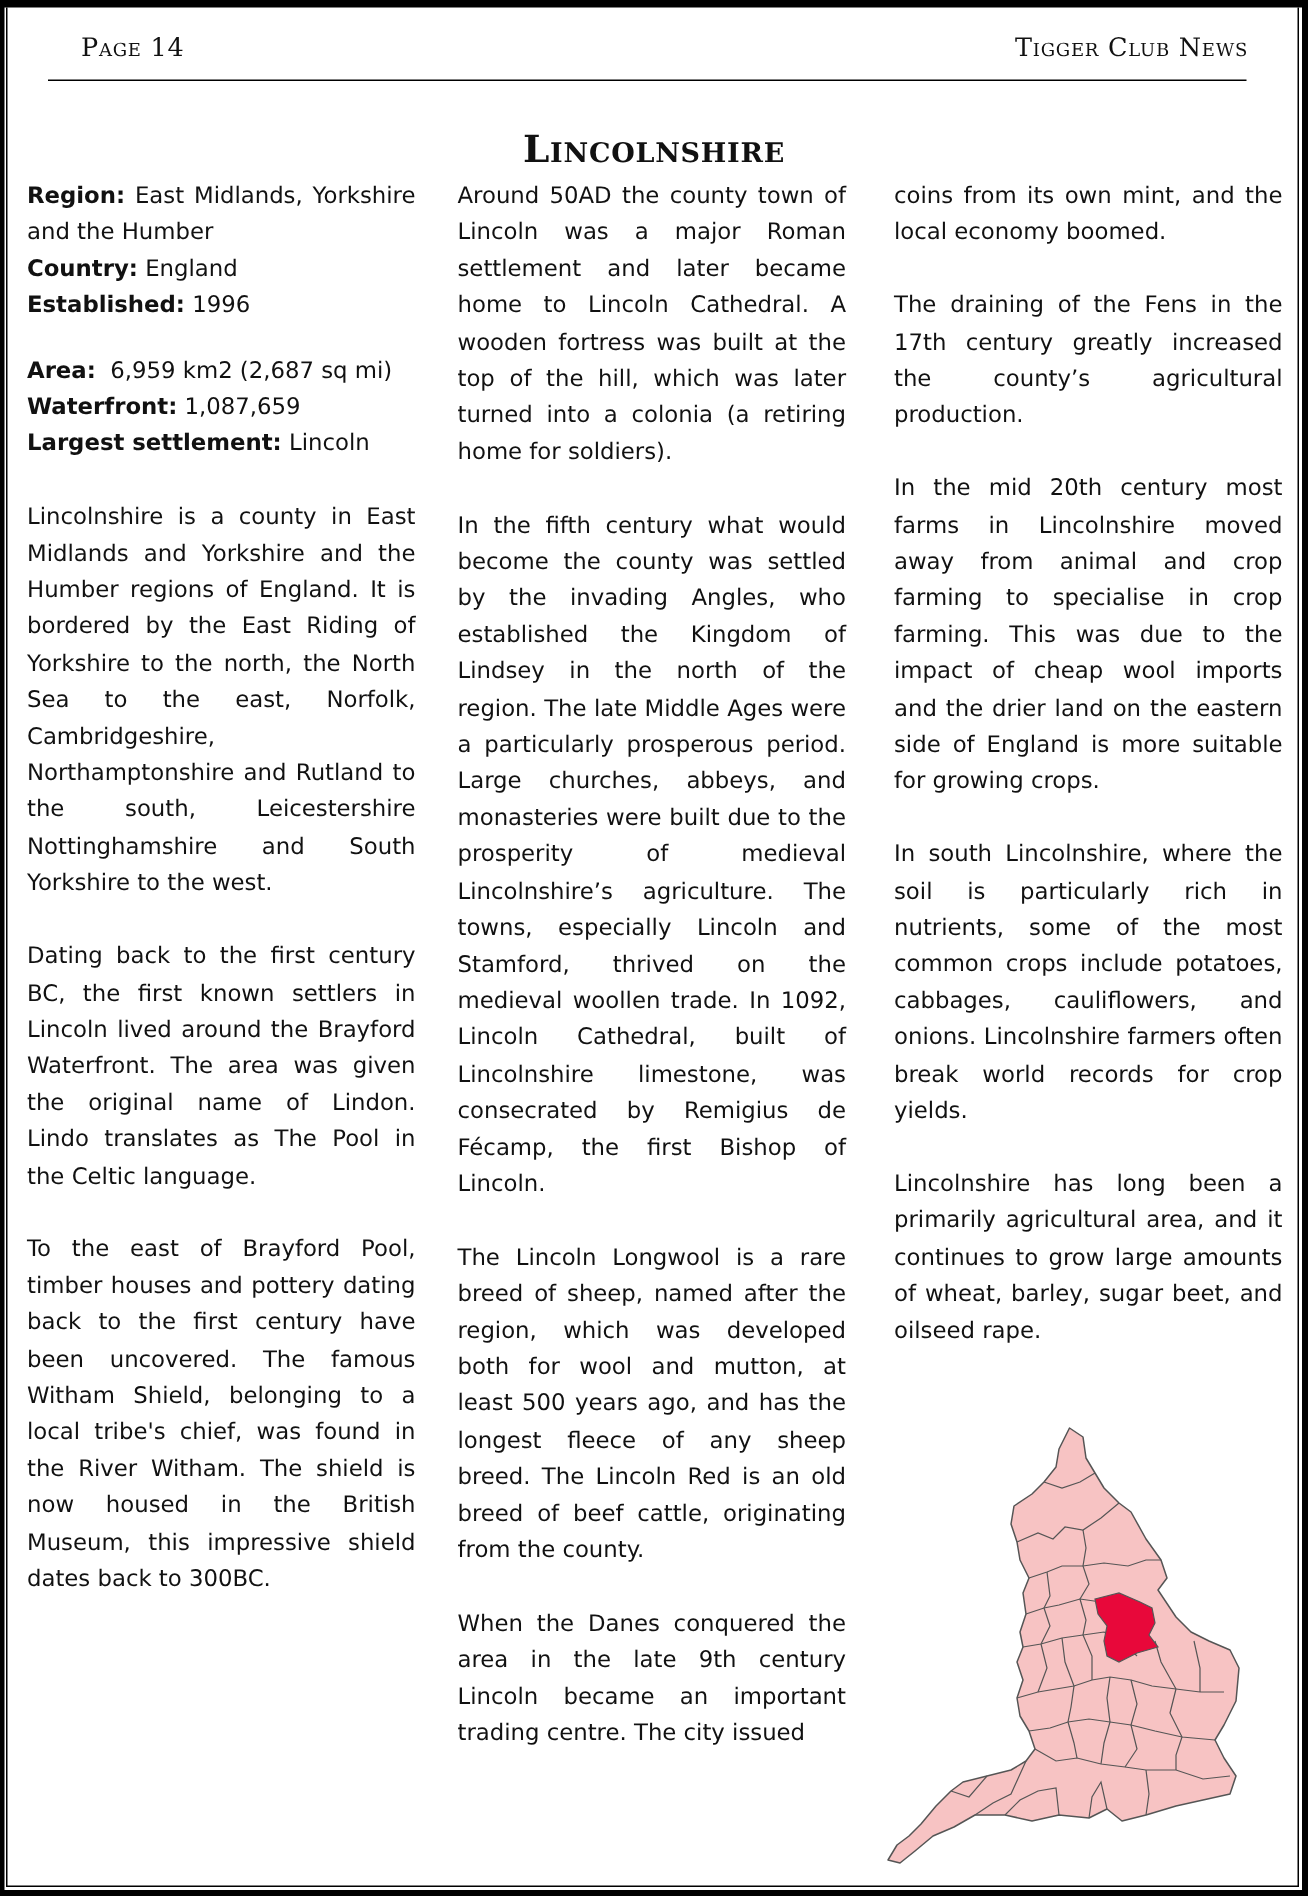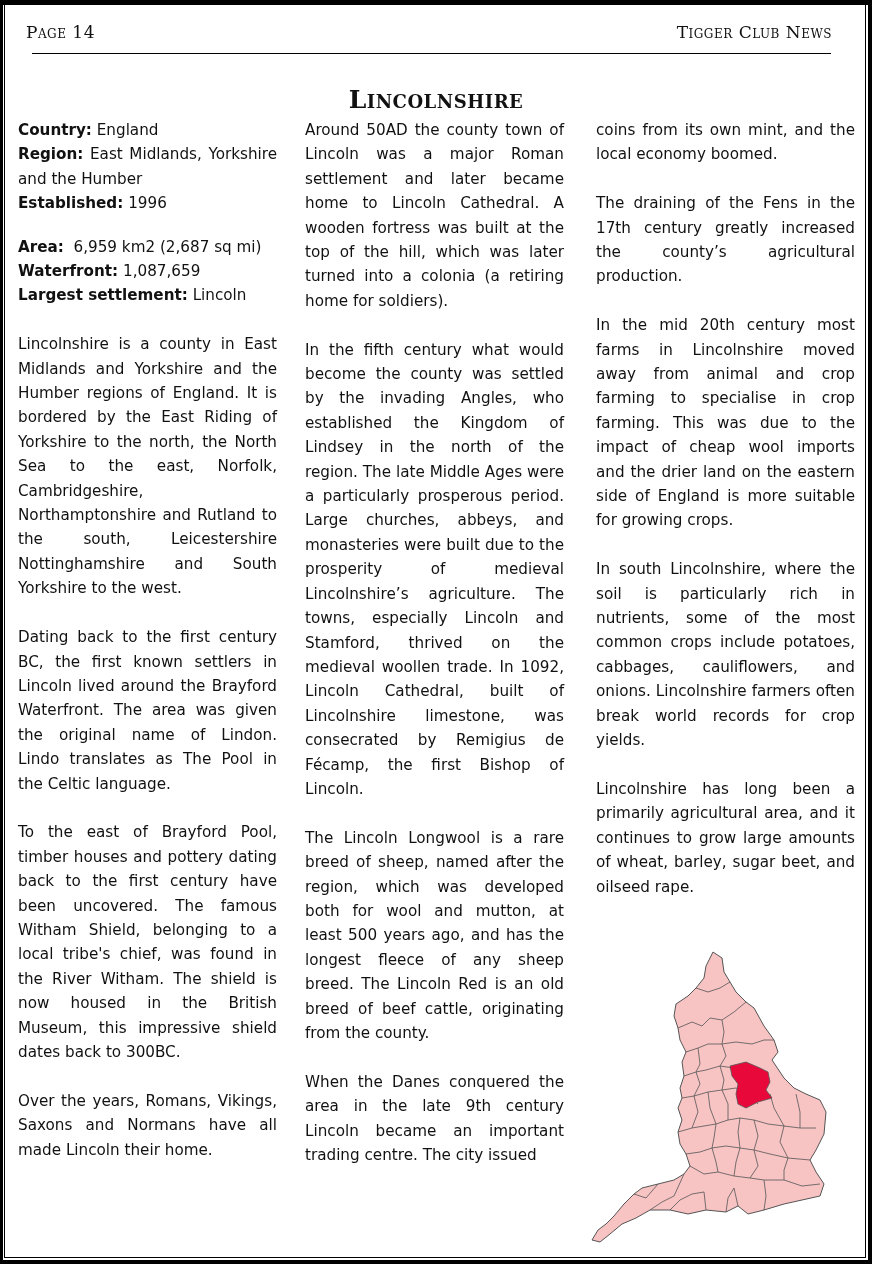--- a/index.html
+++ b/index.html
@@ -5,21 +5,21 @@
   html, body { margin: 0; padding: 0; background: #ffffff; }
   body { width: 872px; height: 1264px; position: relative; overflow: hidden; font-family: "DejaVu Sans", sans-serif; color: #111; }
   .frame-top { position: absolute; left: 0; top: 0; width: 872px; height: 5px; background: #000; }
   .frame-left-outer { position: absolute; left: 0; top: 0; width: 3px; height: 1264px; background: #000; }
   .frame-left-inner { position: absolute; left: 4px; top: 5px; width: 1px; height: 1253px; background: #000; }
   .frame-right-outer { position: absolute; right: 0; top: 0; width: 4px; height: 1264px; background: #000; }
   .frame-right-inner { position: absolute; right: 6px; top: 5px; width: 1px; height: 1253px; background: #000; }
   .frame-bottom-outer { position: absolute; left: 0; bottom: 0; width: 872px; height: 4px; background: #000; }
   .frame-bottom-inner { position: absolute; left: 4px; bottom: 6px; width: 862px; height: 1px; background: #000; }
 
-  .running-head { position: absolute; top: 22px; font-family: "DejaVu Serif", serif; font-variant: small-caps; font-size: 17px; letter-spacing: 0.5px; color: #111; }
+  .running-head { position: absolute; top: 22px; font-family: "DejaVu Serif", serif; font-variant: small-caps; font-size: 17px; letter-spacing: 0.5px; color: #111; margin-left: 28px; }
   .page-no { left: 26px; }
   .pub-name { right: 40px; }
   .head-rule { position: absolute; left: 32px; top: 53px; width: 799px; height: 1px; background: #000; }
   .title { position: absolute; left: 0; width: 872px; top: 68px; text-align: center; font-family: "DejaVu Serif", serif; font-variant: small-caps; font-size: 25px; letter-spacing: 0.5px; color: #111; }
 
   .col { position: absolute; top: 118px; font-size: 15.2px; line-height: 24.4px; text-align: justify; color: #111; }
   .col p { margin: 0 0 24.4px 0; }
   .col-1 { left: 18px; width: 259px; }
   .col-2 { left: 305px; width: 259px; }
   .col-3 { left: 596px; width: 259px; }
@@ -42,31 +42,30 @@
 <div class="frame-bottom-inner"></div>
 
 <div class="running-head page-no">Page 14</div>
 <div class="running-head pub-name">Tigger Club News</div>
 <div class="head-rule"></div>
 
 <h1 class="title">Lincolnshire</h1>
 
 <div class="col col-1">
   <div class="facts">
+    <div class="fact-line" style="text-align:justify;text-align-last:left;"><span class="fact-label">Region:</span><span> East Midlands, Yorkshire and the Humber</span></div>
     <div class="fact-line"><span class="fact-label">Country:</span><span> England</span></div>
-    <div class="fact-line" style="text-align:justify;text-align-last:left;"><span class="fact-label">Region:</span><span> East Midlands, Yorkshire and the Humber</span></div>
     <div class="fact-line"><span class="fact-label">Established:</span><span> 1996</span></div>
     <div class="fact-line" style="white-space:pre;margin-top:19px;"><span class="fact-label">Area:</span><span>  6,959 km2 (2,687 sq mi)</span></div>
     <div class="fact-line"><span class="fact-label">Waterfront:</span><span> 1,087,659</span></div>
     <div class="fact-line"><span class="fact-label">Largest settlement:</span><span> Lincoln</span></div>
   </div>
   <p>Lincolnshire is a county in East Midlands and Yorkshire and the Humber regions of England. It is bordered by the East Riding of Yorkshire to the north, the North Sea to the east, Norfolk, Cambridgeshire, Northamptonshire and Rutland to the south, Leicestershire Nottinghamshire and South Yorkshire to the west.</p>
   <p>Dating back to the first century BC, the first known settlers in Lincoln lived around the Brayford Waterfront. The area was given the original name of Lindon. Lindo translates as The Pool in the Celtic language.</p>
   <p>To the east of Brayford Pool, timber houses and pottery dating back to the first century have been uncovered. The famous Witham Shield, belonging to a local tribe's chief, was found in the River Witham. The shield is now housed in the British Museum, this impressive shield dates back to 300BC.</p>
-  <p>Over the years, Romans, Vikings, Saxons and Normans have all made Lincoln their home.</p>
 </div>
 
 <div class="col col-2">
   <p>Around 50AD the county town of Lincoln was a major Roman settlement and later became home to Lincoln Cathedral. A wooden fortress was built at the top of the hill, which was later turned into a colonia (a retiring home for soldiers).</p>
   <p>In the fifth century what would become the county was settled by the invading Angles, who established the Kingdom of Lindsey in the north of the region. The late Middle Ages were a particularly prosperous period. Large churches, abbeys, and monasteries were built due to the prosperity of medieval Lincolnshire’s agriculture. The towns, especially Lincoln and Stamford, thrived on the medieval woollen trade. In 1092, Lincoln Cathedral, built of Lincolnshire limestone, was consecrated by Remigius de Fécamp, the first Bishop of Lincoln.</p>
   <p>The Lincoln Longwool is a rare breed of sheep, named after the region, which was developed both for wool and mutton, at least 500 years ago, and has the longest fleece of any sheep breed. The Lincoln Red is an old breed of beef cattle, originating from the county.</p>
   <p>When the Danes conquered the area in the late 9th century Lincoln became an important trading centre. The city issued</p>
 </div>
 
 <div class="col col-3">

